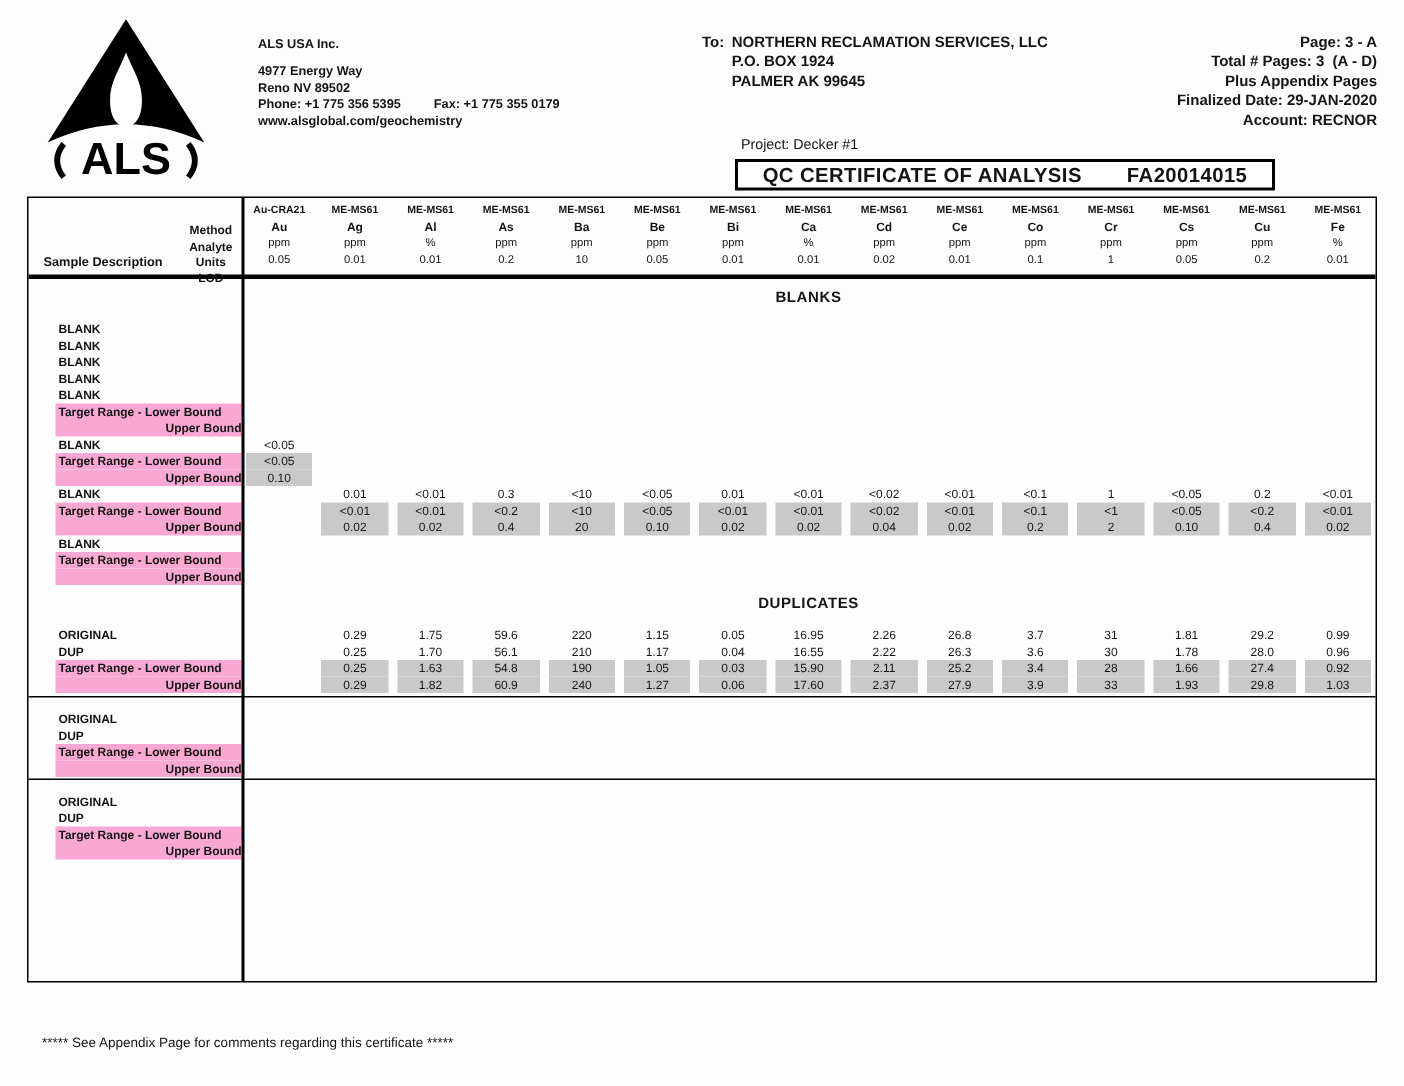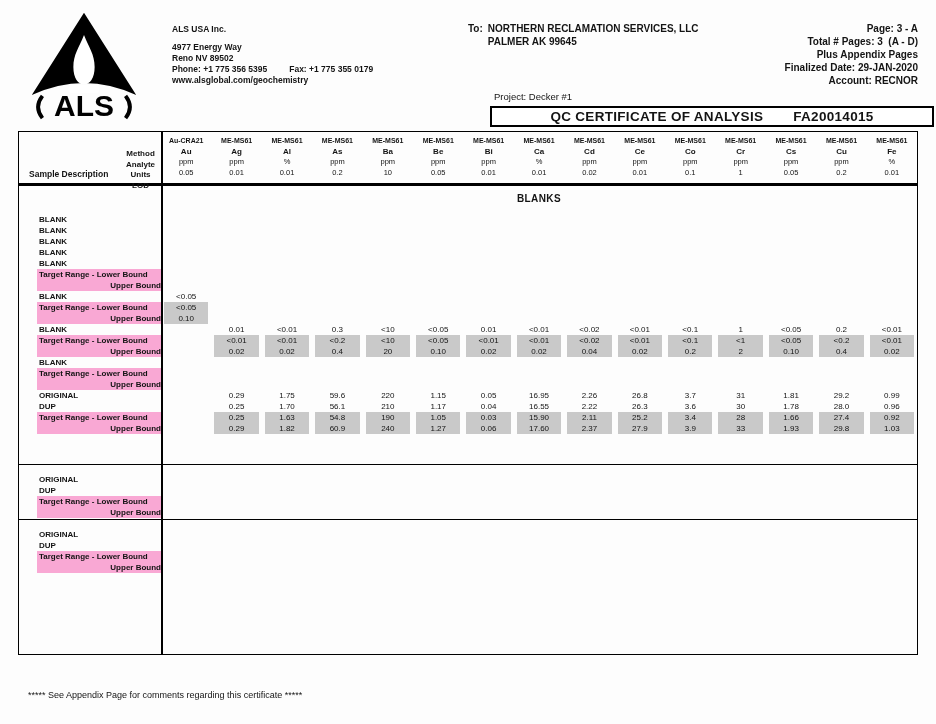--- a/index.html
+++ b/index.html
@@ -13,21 +13,21 @@
   .lab-addr .phone-row span.fax{margin-left:22px;}
 
   .to-block{position:absolute;left:468px;top:22px;font-size:10px;font-weight:bold;line-height:13px;display:flex;}
   .to-block .to-label{margin-right:5px;}
 
   .page-info{position:absolute;right:18px;top:22px;text-align:right;font-size:10px;font-weight:bold;line-height:13px;}
   .page-info div{white-space:pre;}
 
   .project-line{position:absolute;left:494px;top:91px;font-size:9.5px;}
 
-  .qc-box{position:absolute;left:490px;top:106px;width:444px;height:21px;border:2px solid #000;
+  .qc-box{position:absolute;left:490px;top:106px;width:360px;height:21px;border:2px solid #000;
           display:flex;align-items:center;justify-content:center;gap:30px;
           font-size:13.5px;font-weight:bold;letter-spacing:.3px;background:#fff;box-sizing:border-box;}
 
   
   .qc-table{position:absolute;left:18px;top:131px;width:900px;height:524px;border:1.5px solid #000;
             box-sizing:border-box;display:flex;flex-direction:column;background:#fdfdfd;}
   .vline{position:absolute;left:142px;top:0;bottom:0;width:1.5px;background:#000;z-index:5;}
 
   .thead{position:relative;height:51px;border-bottom:3px solid #000;display:flex;flex:0 0 auto;}
   .corner{position:relative;flex:0 0 142px;}
@@ -82,20 +82,21 @@
     <div class="phone-row">
       <span>Phone: +1 775 356 5395</span><span class="fax">Fax: +1 775 355 0179</span>
     </div>
     <div>www.alsglobal.com/geochemistry</div>
   </div>
 
   <div class="to-block">
     <div class="to-label">To:</div>
     <div>
       <div>NORTHERN RECLAMATION SERVICES, LLC</div>
+      <div>P.O. BOX 1924</div>
       <div>PALMER AK 99645</div>
     </div>
   </div>
 
   <div class="page-info">
     <div>Page: 3 - A</div>
     <div>Total # Pages: 3  (A - D)</div>
     <div>Plus Appendix Pages</div>
     <div>Finalized Date: 29-JAN-2020</div>
     <div>Account: RECNOR</div>
@@ -1008,20 +1009,21 @@
             <div class="dcell">
               <div class="dval"></div>
             </div>
             <div class="dcell">
               <div class="dval"></div>
             </div>
             <div class="dcell">
               <div class="dval"></div>
             </div>
           </div>
+          <div class="sec-title">DUPLICATES</div>
           <div class="trow">
             <div class="labcol">
               <div class="labbox">ORIGINAL</div>
             </div>
             <div class="dcell">
               <div class="dval"></div>
             </div>
             <div class="dcell">
               <div class="dval">0.29</div>
             </div>

